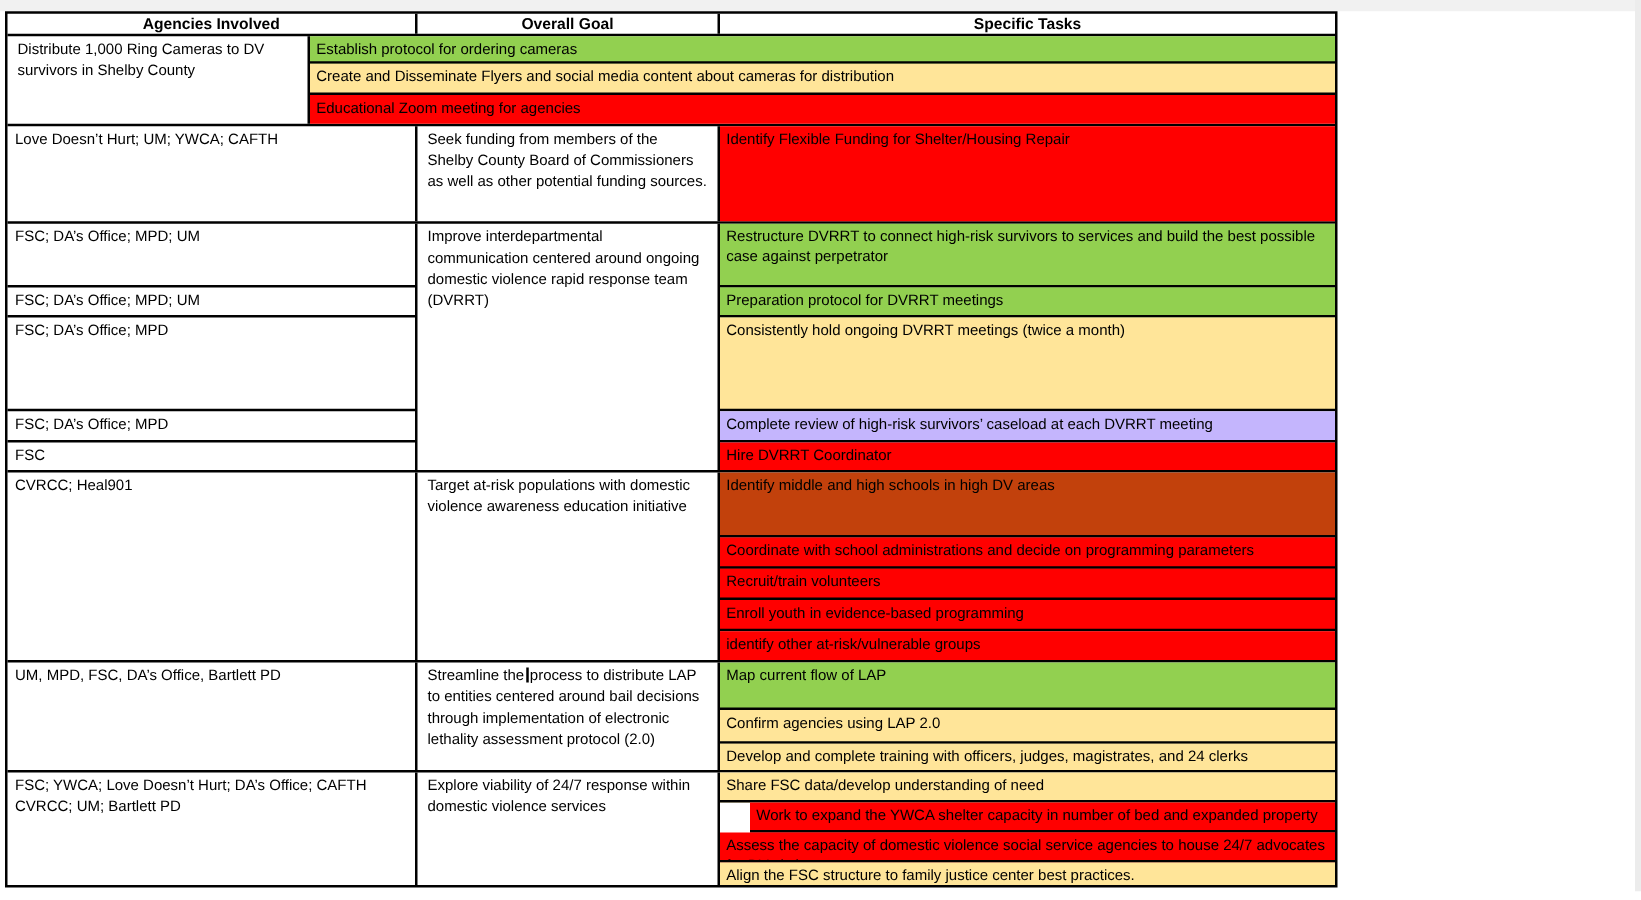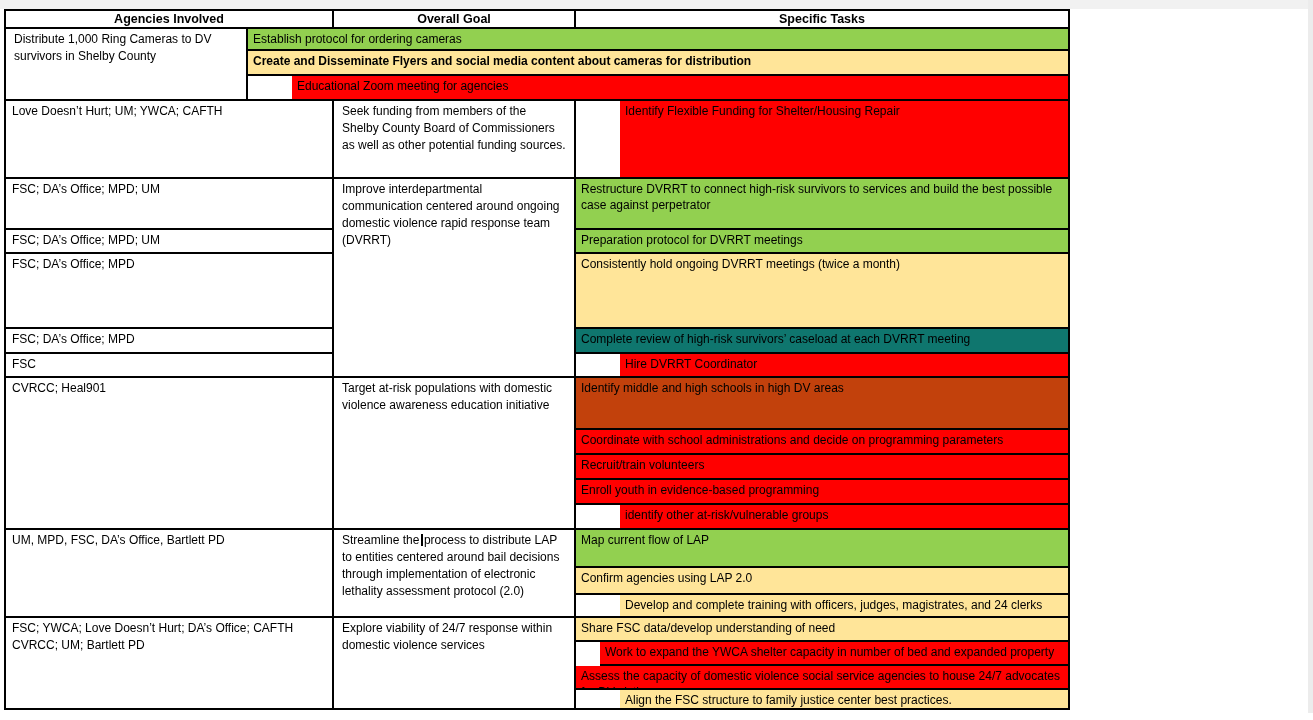--- a/index.html
+++ b/index.html
@@ -38,21 +38,21 @@
   .goal-cell { padding: 2px 8px 0 8px; text-align: left; line-height: 17px; }
   .subcell {
     border-bottom: 2px solid #000;
     padding: 2px 6px 0 6px; line-height: 17px; overflow: hidden;
   }
   .subcell.last { border-bottom: none; }
   .task {
     border-bottom: 2px solid #000;
     padding: 2px 6px 0 5px; line-height: 16px; overflow: hidden;
   }
-  .task.last { border-bottom: none; margin-left: 44px; }
+  .task.last { border-bottom: none; }
   .caret {
     display: inline-block; width: 1.5px; height: 12px; background: #000;
     margin: 0 1px 0 2px; vertical-align: -2px;
   }
 </style>
 </head>
 <body>
 
 <div class="top-strip"></div>
 <div class="right-strip"></div>
@@ -63,21 +63,21 @@
     <div class="hcell col2">Overall Goal</div>
     <div class="hcell col3">Specific Tasks</div>
   </div>
   <div id="groups">
       <div class="group">
         <div class="col2">
           <div class="goal-cell">Distribute 1,000 Ring Cameras to DV survivors in Shelby County</div>
         </div>
         <div class="col3">
           <div class="task" style="height: 22px; background: rgb(146, 208, 80);">Establish protocol for ordering cameras</div>
-          <div class="task" style="height: 25px; background: rgb(255, 229, 153); font-weight: bold;">Create and Disseminate Flyers and social media content about cameras for distribution</div>
+          <div class="task" style="height: 25px; background: rgb(255, 229, 153);">Create and Disseminate Flyers and social media content about cameras for distribution</div>
           <div class="task last" style="height: 23px; background: rgb(255, 0, 0);">Educational Zoom meeting for agencies</div>
         </div>
       </div>
       <div class="group">
         <div class="col1">
           <div class="agencies-cell">Love Doesn’t Hurt; UM; YWCA; CAFTH</div>
         </div>
         <div class="col2">
           <div class="goal-cell">Seek funding from members of the Shelby County Board of Commissioners as well as other potential funding sources.</div>
         </div>
@@ -93,21 +93,21 @@
           <div class="subcell" style="height: 25px;">FSC; DA’s Office; MPD</div>
           <div class="subcell last" style="height: 22px;">FSC</div>
         </div>
         <div class="col2">
           <div class="goal-cell">Improve interdepartmental communication centered around ongoing domestic violence rapid response team (DVRRT)</div>
         </div>
         <div class="col3">
           <div class="task" style="height: 51px; background: rgb(146, 208, 80);">Restructure DVRRT to connect high-risk survivors to services and build the best possible case against perpetrator</div>
           <div class="task" style="height: 24px; background: rgb(146, 208, 80);">Preparation protocol for DVRRT meetings</div>
           <div class="task" style="height: 75px; background: rgb(255, 229, 153);">Consistently hold ongoing DVRRT meetings (twice a month)</div>
-          <div class="task" style="height: 25px; background: #0f766e;">Complete review of high-risk survivors’ caseload at each DVRRT meeting</div>
+          <div class="task" style="height: 25px; background: #c4b5fd;">Complete review of high-risk survivors’ caseload at each DVRRT meeting</div>
           <div class="task last" style="height: 22px; background: rgb(255, 0, 0);">Hire DVRRT Coordinator</div>
         </div>
       </div>
       <div class="group">
         <div class="col1">
           <div class="agencies-cell">CVRCC; Heal901</div>
         </div>
         <div class="col2">
           <div class="goal-cell">Target at-risk populations with domestic violence awareness education initiative</div>
         </div>

